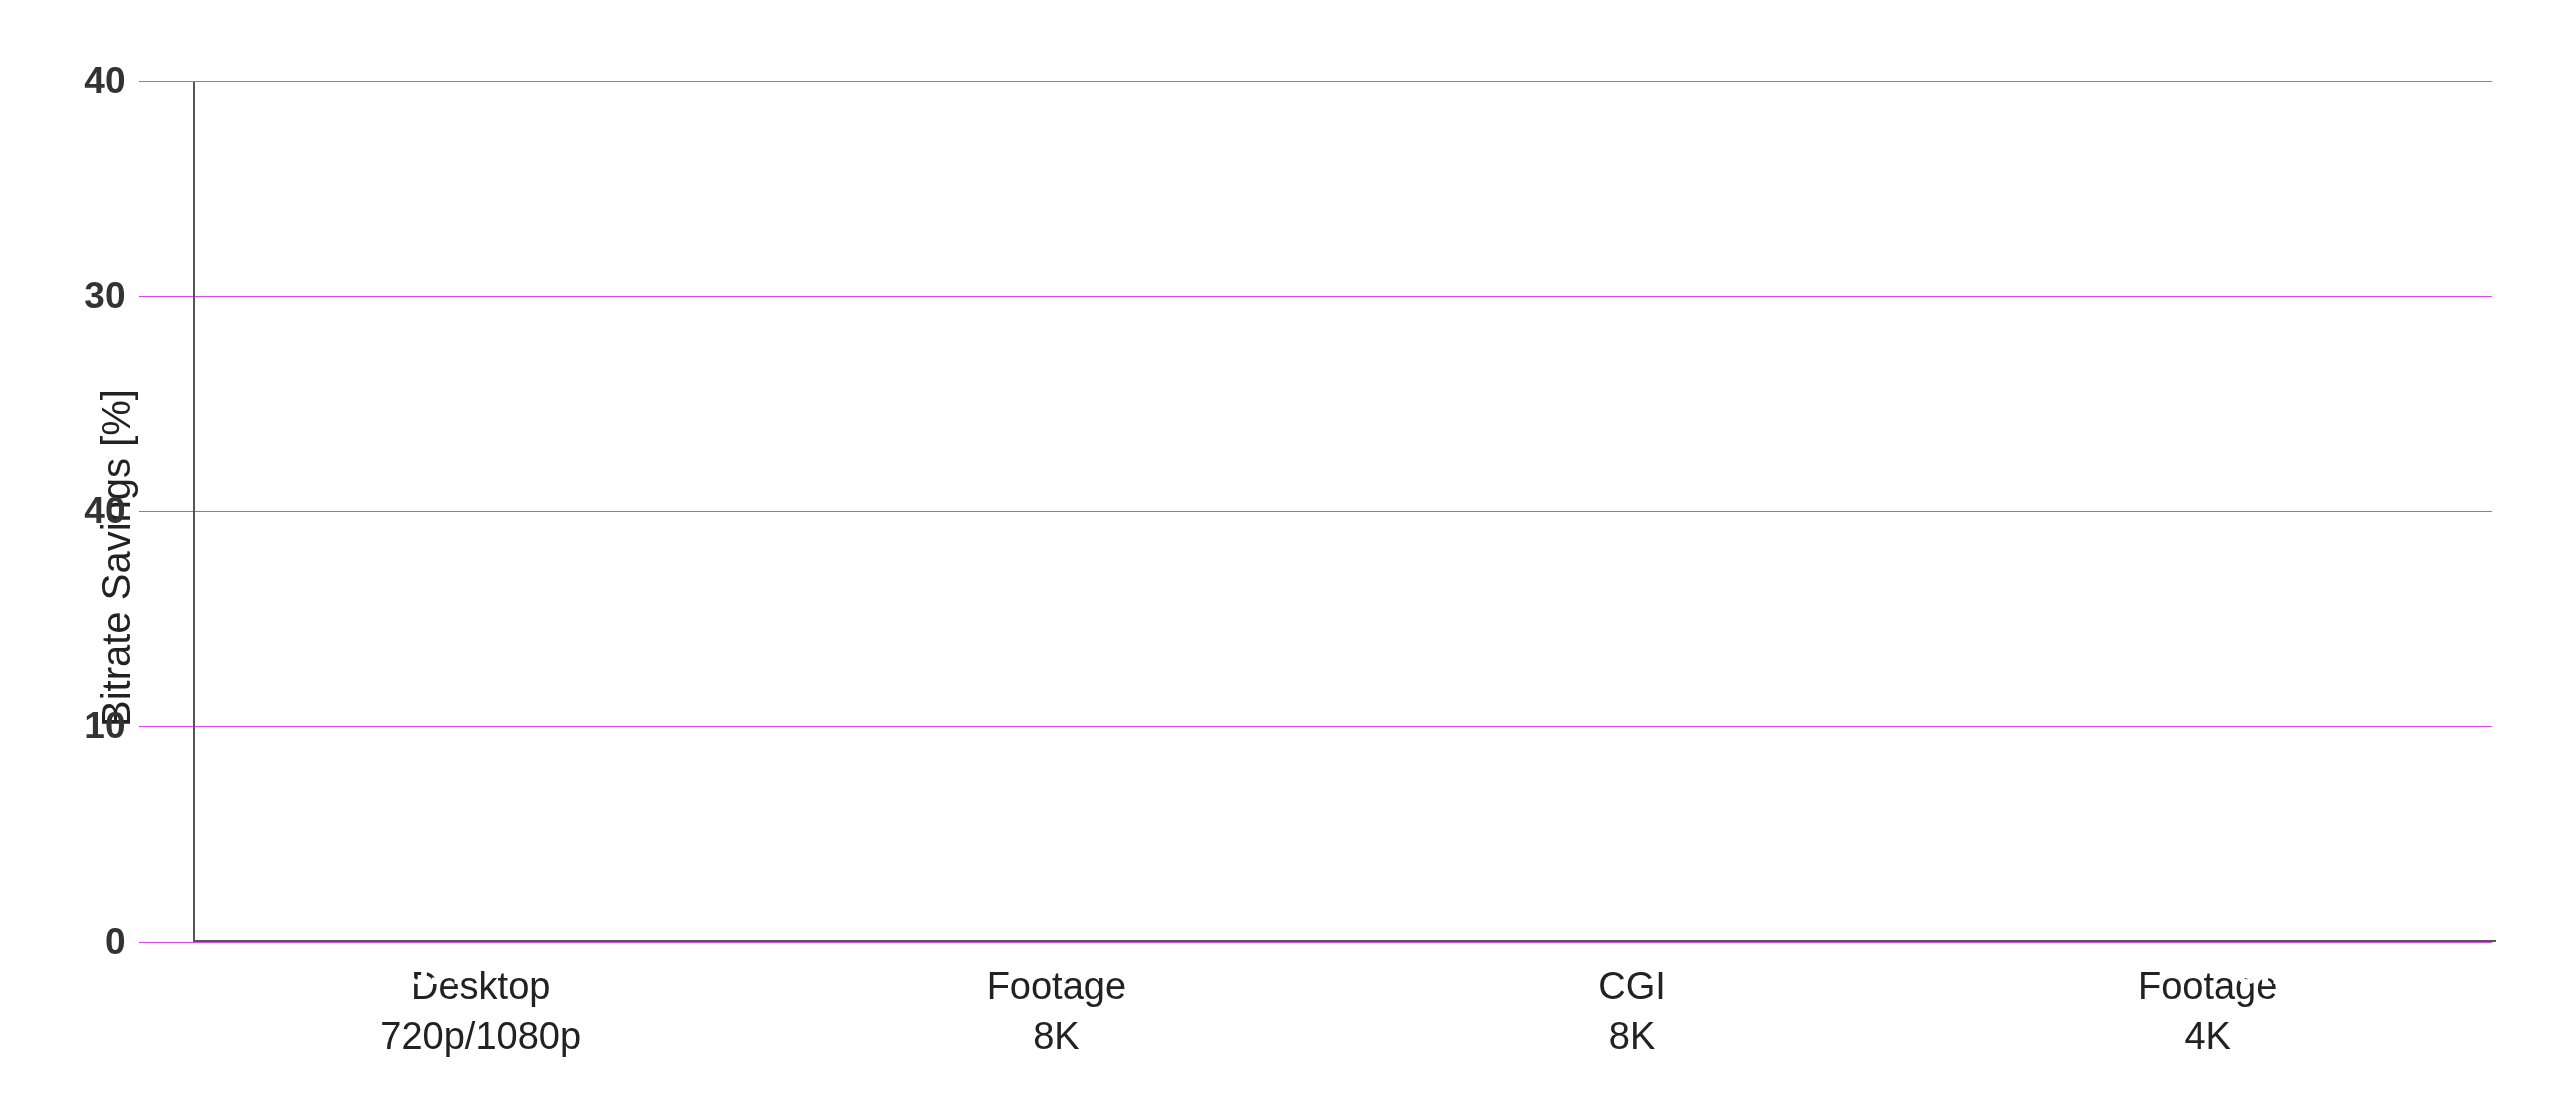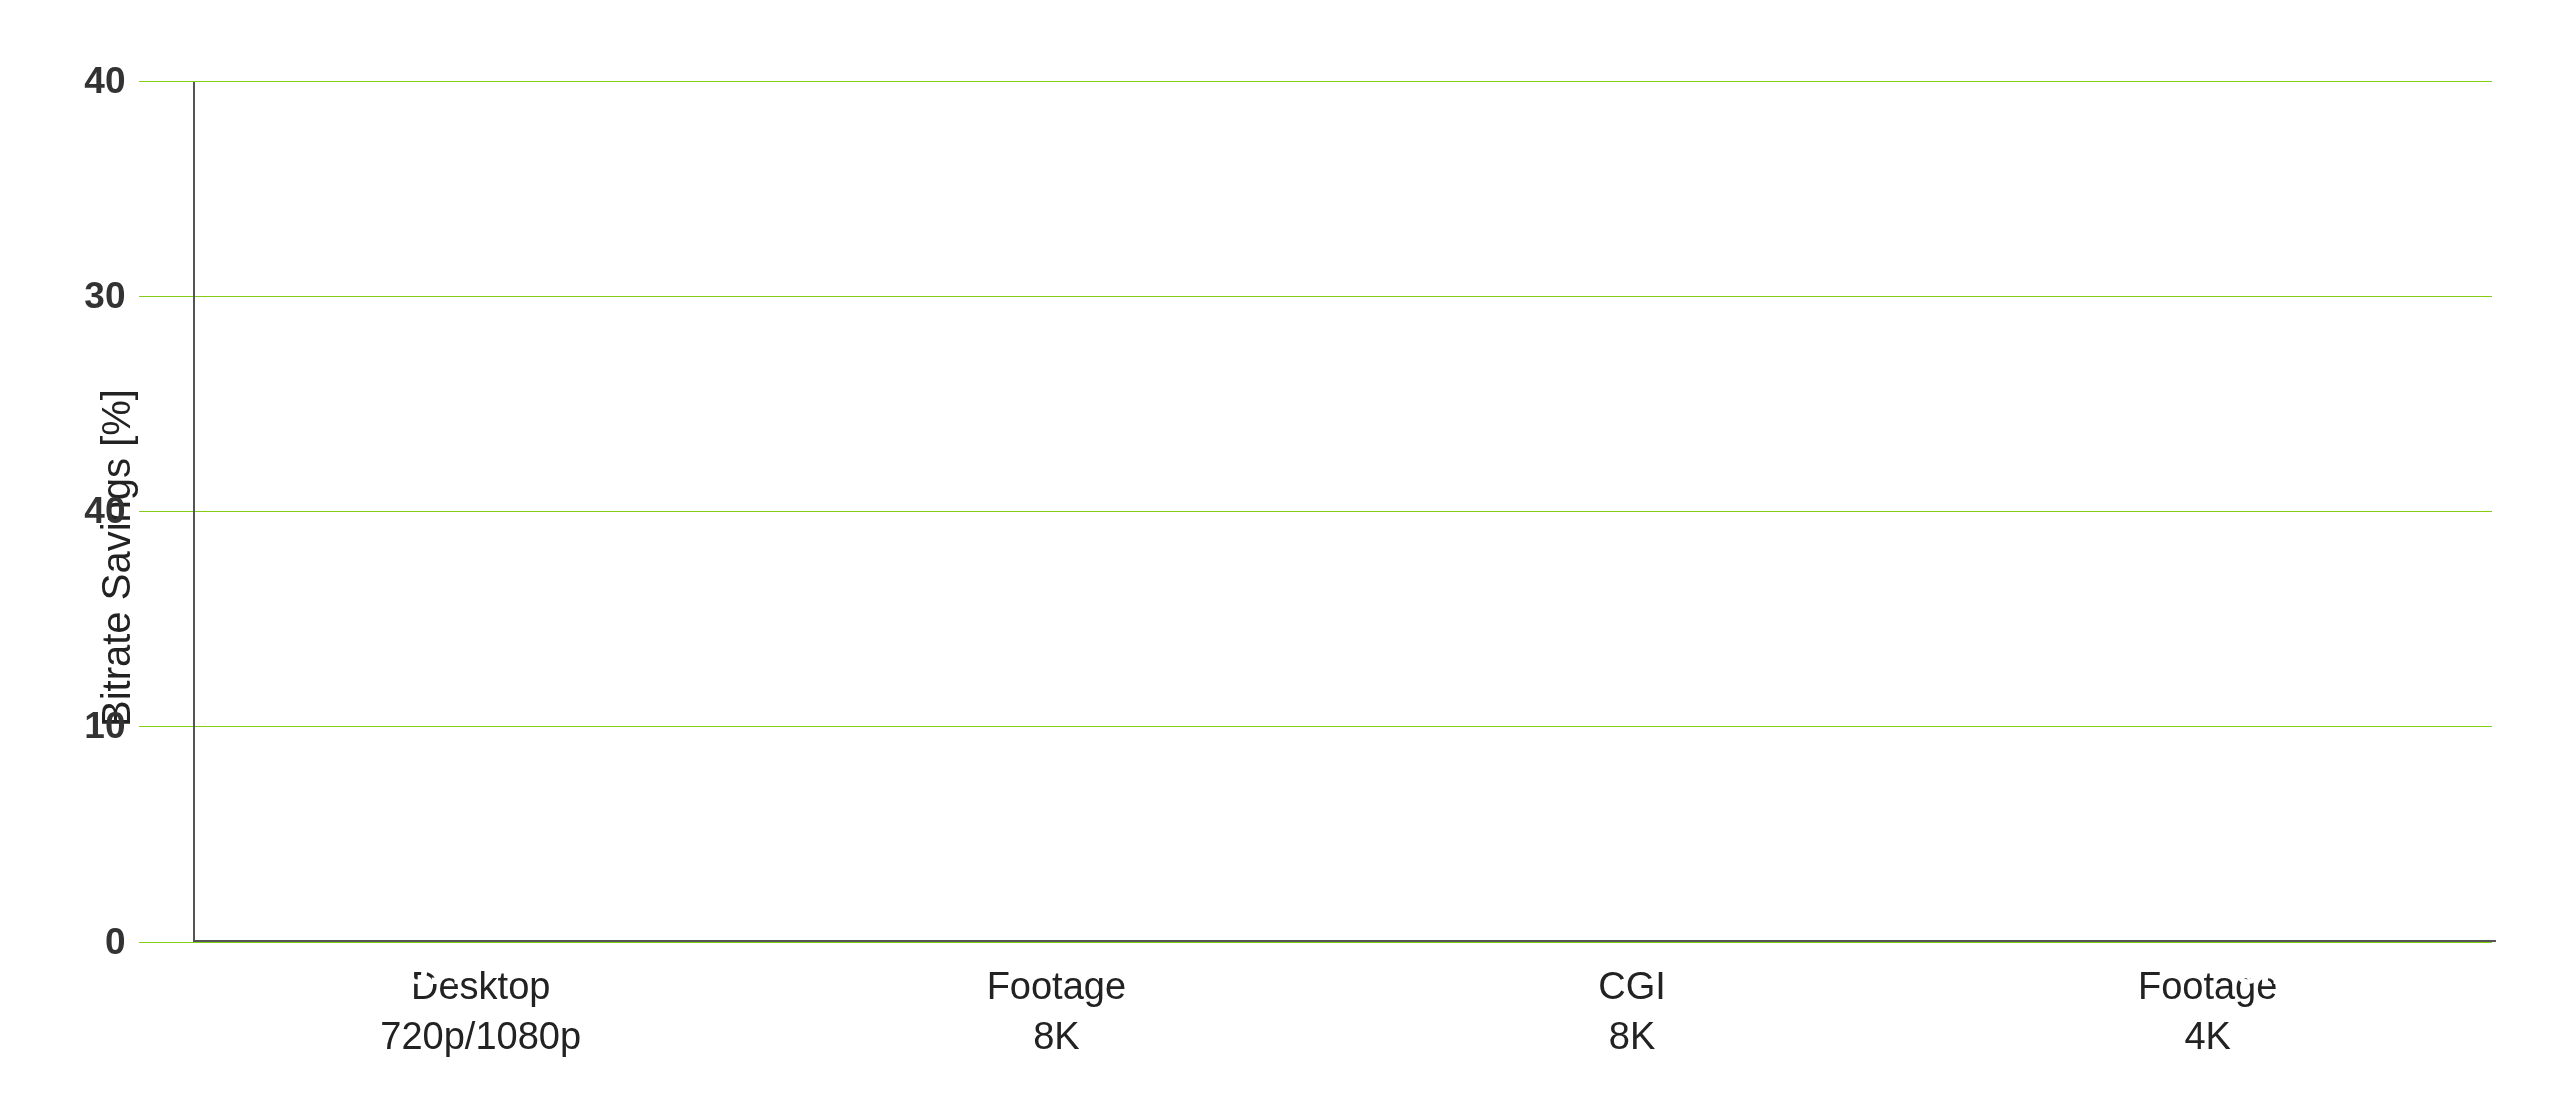--- a/index.html
+++ b/index.html
@@ -46,21 +46,21 @@
       margin-bottom: 0px;
     }
     .grid-lines {
       position: absolute;
       top: 0; left: 0; right: 0; bottom: 0;
     }
     .grid-line {
       position: absolute;
       left: 0; right: 4px;
       height: 0.7px;
-      background: #84cc16;
+      background: #d946ef;
       font-weight: bold;
     }
     .grid-label {
       position: absolute;
       right: calc(100% + 13.4px);
       transform: translateY(-50%);
       font-size: 37px;
       color: #333;
       text-align: right;
       white-space: nowrap;

